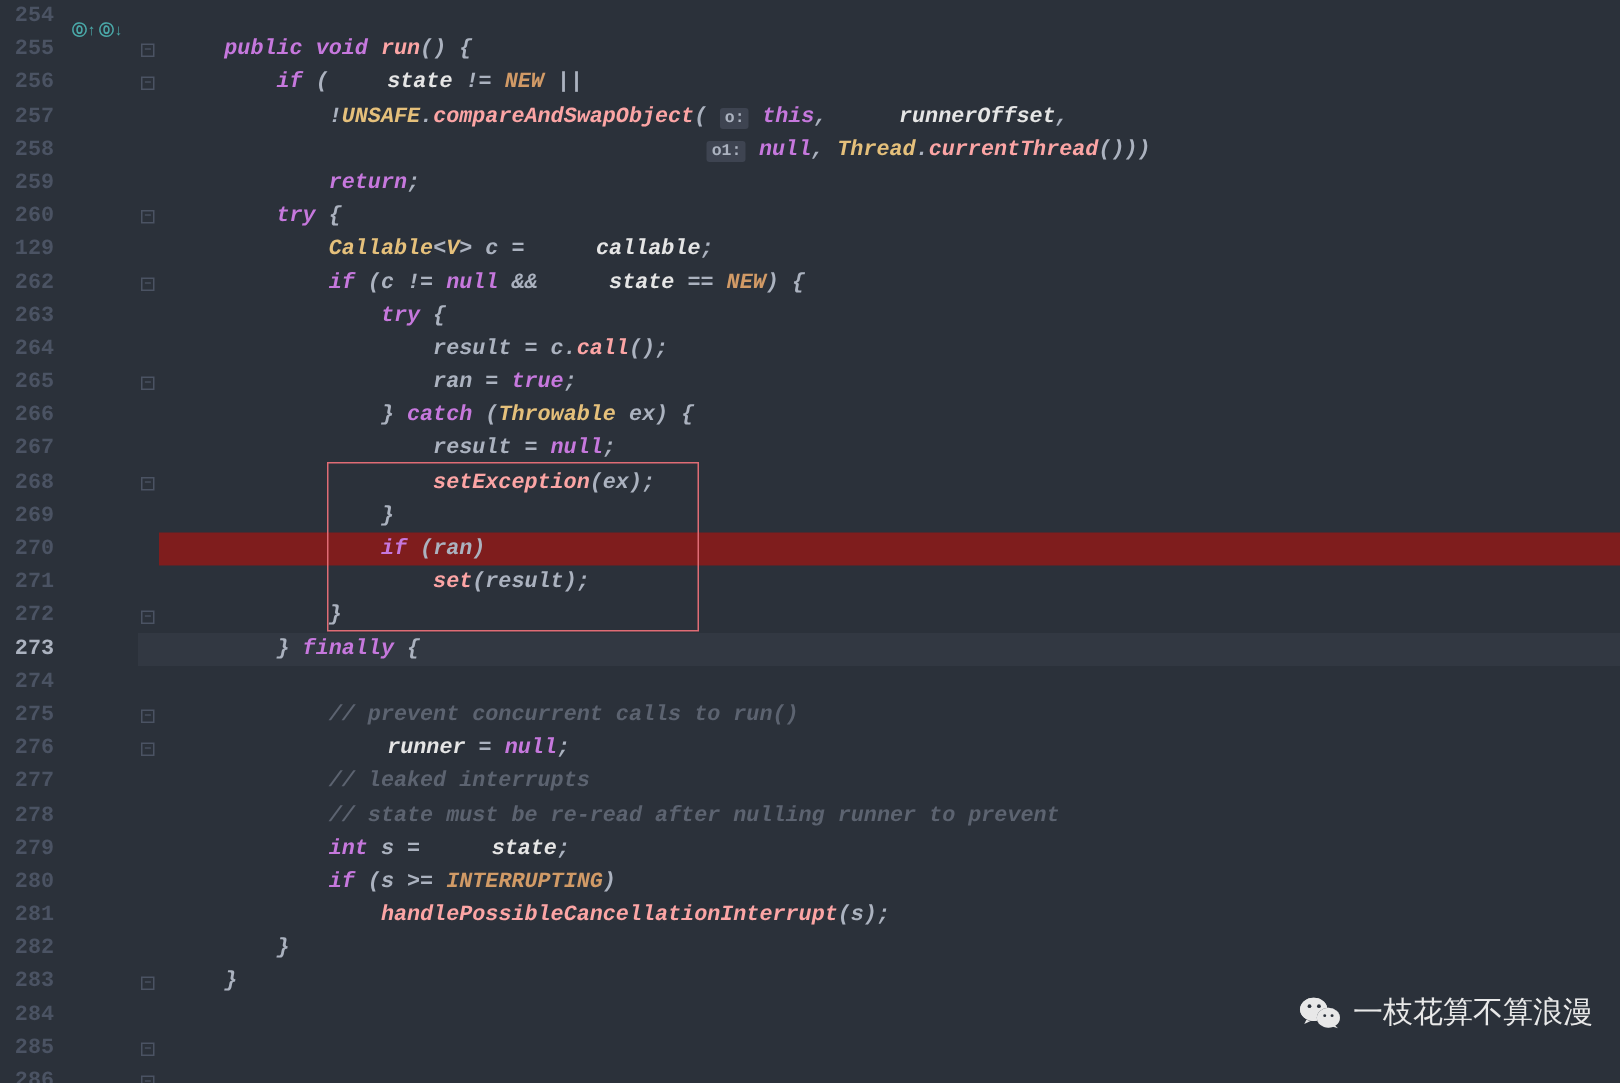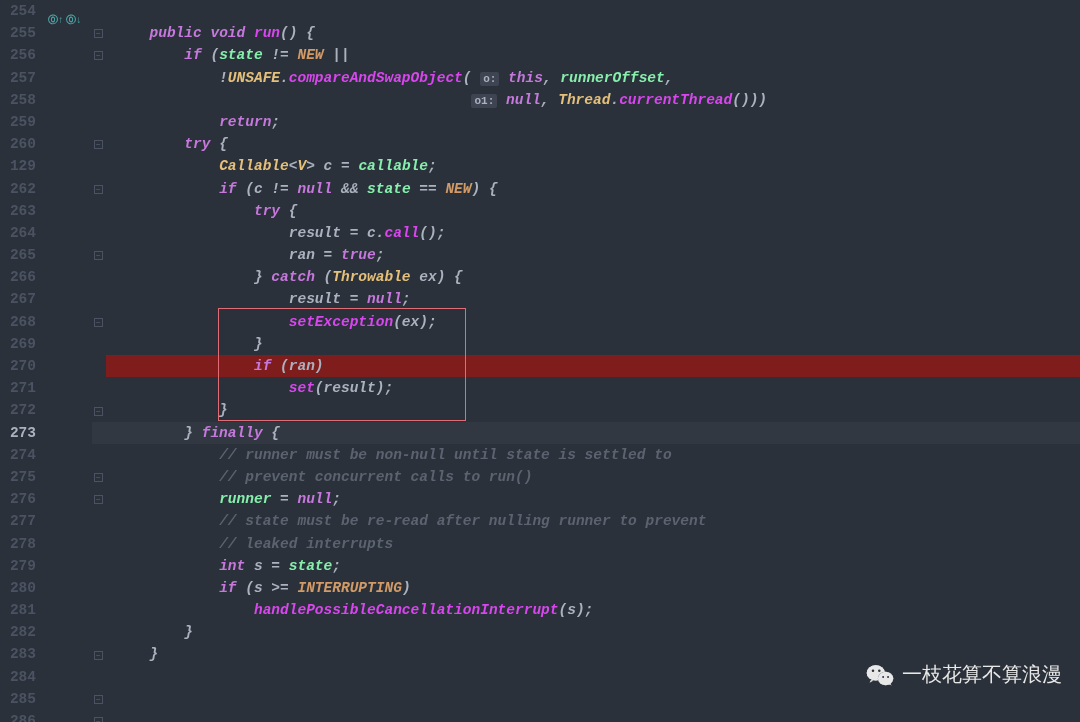--- a/index.html
+++ b/index.html
@@ -72,23 +72,23 @@
   }
   .code-area {
     flex: 1;
     position: relative;
   }
   .code-content {
     position: relative;
   }
   .kw { color: #c678dd; }
   .type { color: #e5c07b; }
-  .method { color: #d946ef; }
+  .method { color: #fca5a5; }
   .const { color: #d19a66; }
-  .field { color: #86efac; }
+  .field { color: #e5e5e5; margin-left: 39px; }
   .op { color: #abb2bf; }
   .comment { color: #5c6370; }
   .this { color: #c678dd; }
   .param-badge {
     background: #3e4451;
     color: #abb2bf;
     font-size: 11px;
     padding: 1px 3px;
     border-radius: 2px;
     font-style: normal;
@@ -193,25 +193,25 @@
         <div class="line"><span>                     result = c.</span><span class="method">call</span><span>();</span></div>
         <div class="line"><span>                     ran = </span><span class="kw">true</span><span>;</span></div>
         <div class="line"><span>                 } </span><span class="kw">catch</span><span> (</span><span class="type">Throwable</span><span> ex</span><span class="op">)</span><span> {</span></div>
         <div class="line"><span>                     result = </span><span class="kw">null</span><span>;</span></div>
         <div class="line"><span>                     </span><span class="method">setException</span><span>(</span><span class="op">ex</span><span>);</span></div>
         <div class="line"><span>                 }</span></div>
         <div class="line current-line"><span>                 </span><span class="kw">if</span><span> </span><span class="op">(</span><span>ran</span><span class="op">)</span></div>
         <div class="line"><span>                     </span><span class="method">set</span><span>(</span><span class="op">result</span><span>);</span></div>
         <div class="line"><span>             }</span></div>
         <div class="line"><span>         } </span><span class="kw">finally</span><span> {</span></div>
-        <div class="line"><span>             </span><span class="comment">// runner must be non-null until state is settled to</span></div>
+        <div class="line"><span>             </span></div>
         <div class="line"><span>             </span><span class="comment">// prevent concurrent calls to run()</span></div>
         <div class="line"><span>             </span><span class="field">runner</span><span> = </span><span class="kw">null</span><span>;</span></div>
+        <div class="line"><span>             </span><span class="comment">// leaked interrupts</span></div>
         <div class="line"><span>             </span><span class="comment">// state must be re-read after nulling runner to prevent</span></div>
-        <div class="line"><span>             </span><span class="comment">// leaked interrupts</span></div>
         <div class="line"><span>             </span><span class="kw">int</span><span> s = </span><span class="field">state</span><span>;</span></div>
         <div class="line"><span>             </span><span class="kw">if</span><span> (s &gt;= </span><span class="const">INTERRUPTING</span><span>)</span></div>
         <div class="line"><span>                 </span><span class="method">handlePossibleCancellationInterrupt</span><span>(</span><span class="op">s</span><span>);</span></div>
         <div class="line"><span>         }</span></div>
         <div class="line"><span>     }</span></div>
       </div>
     <div class="red-box" id="redbox" style="top: 307.8px; height: 113px; left: 112px; width: 248px;"></div>
   </div>
 </div>
 

